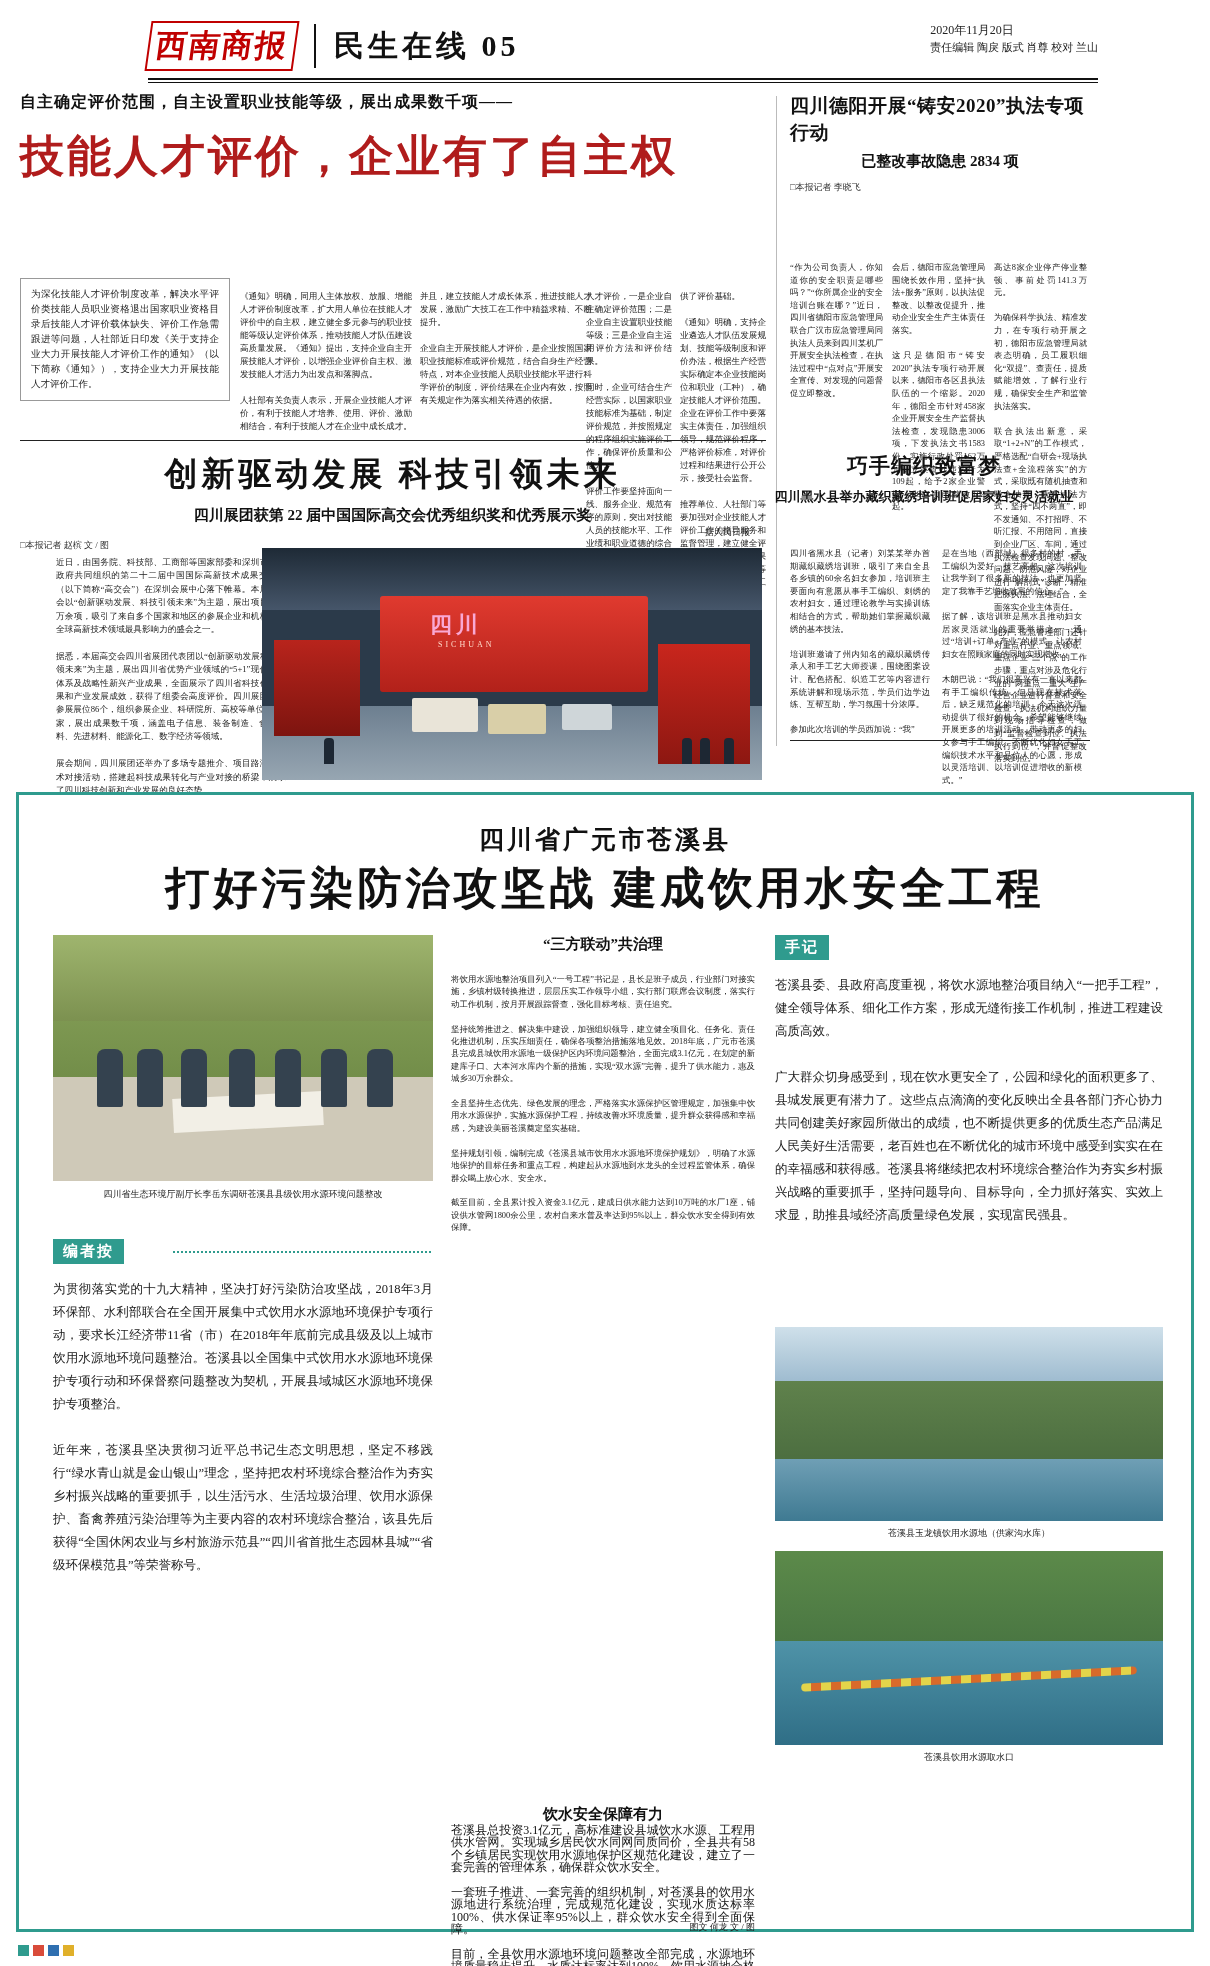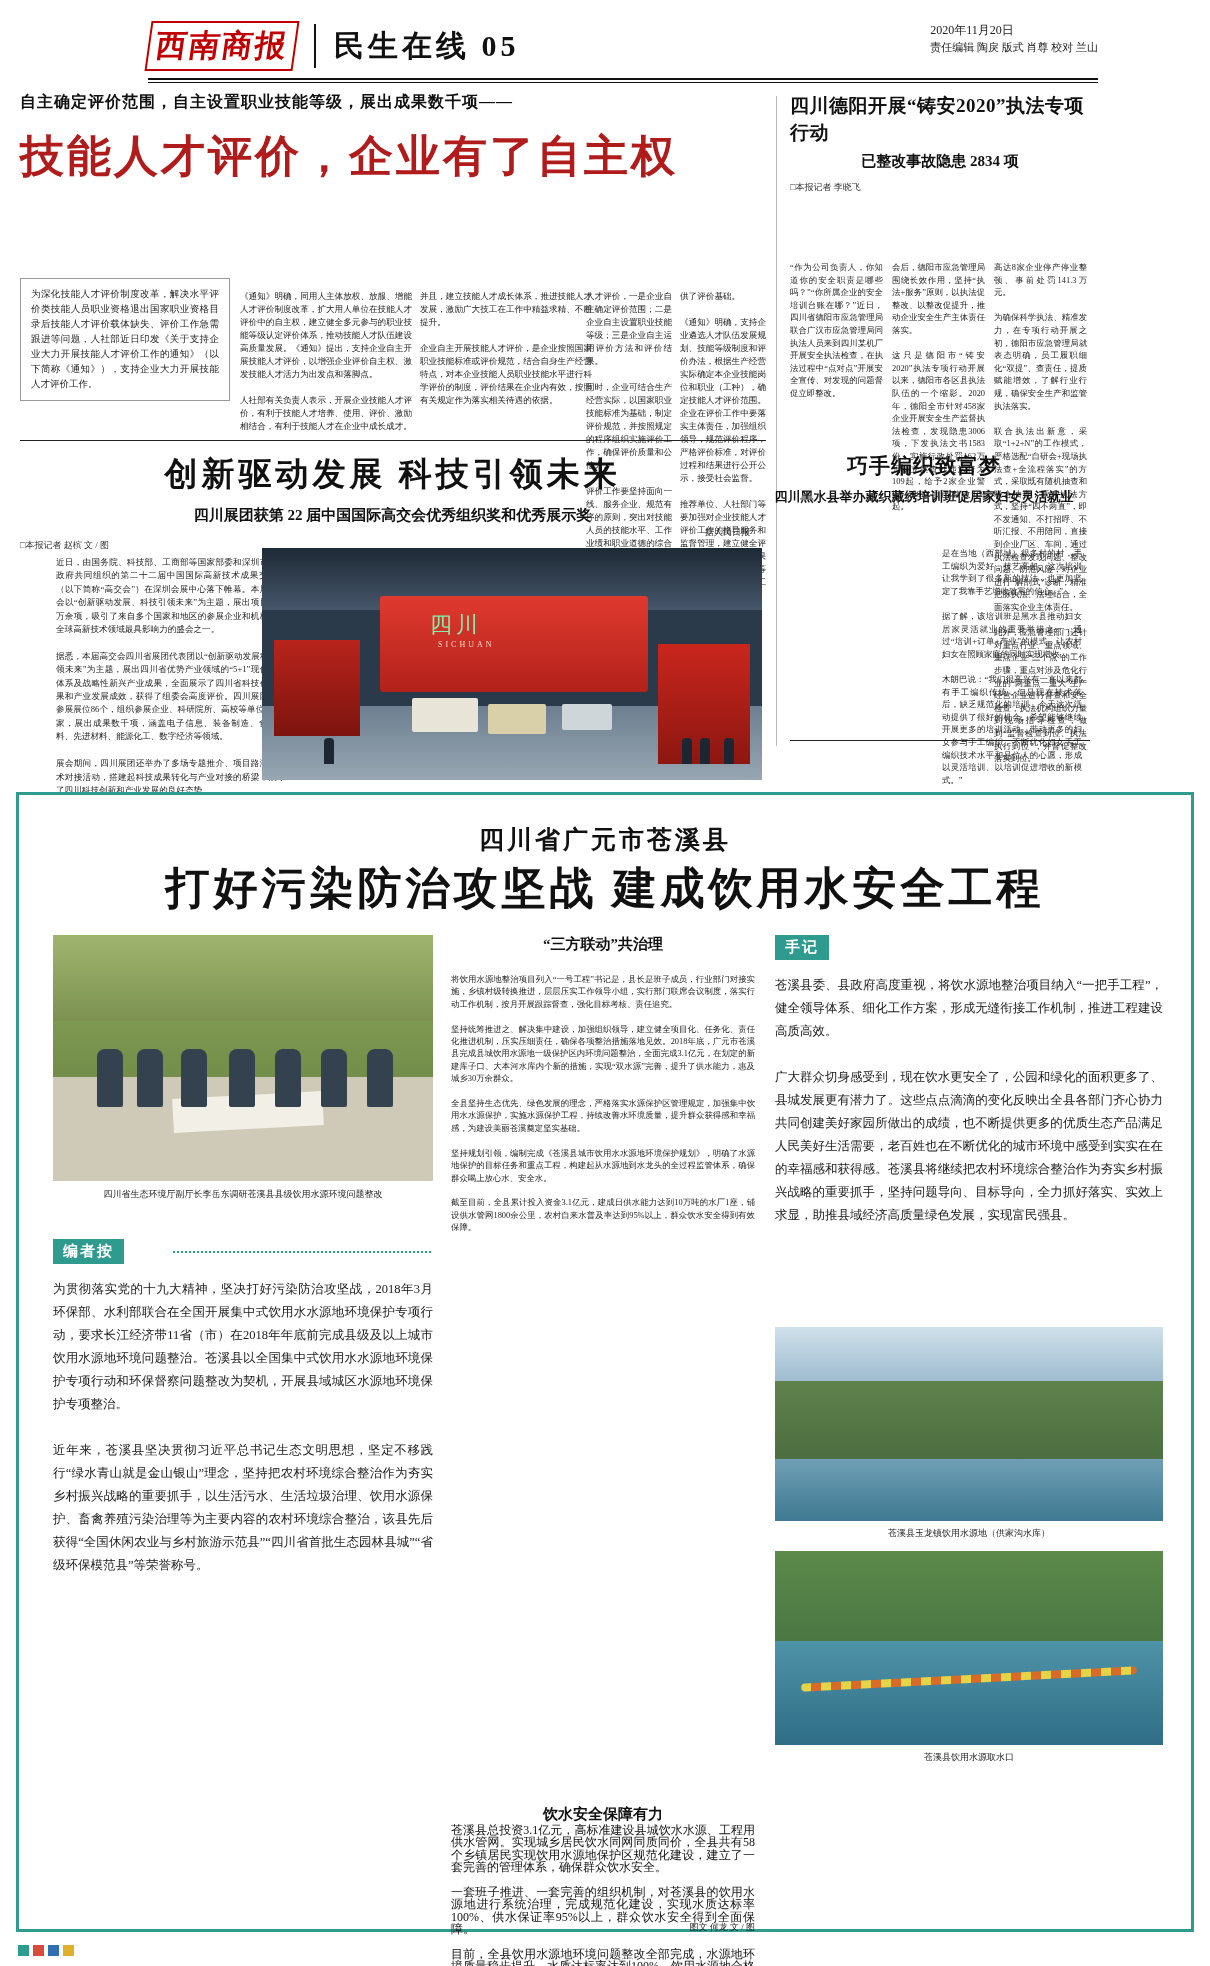--- a/index.html
+++ b/index.html
@@ -43,21 +43,21 @@
   
   .a3{position:absolute;left:20px;top:452px;width:745px;}
   .a3 .h1{font-size:33px;font-weight:bold;text-align:center;letter-spacing:4px;color:#111;}
   .a3 .h2{font-size:15px;font-weight:bold;text-align:center;margin-top:9px;color:#111;}
   .a3 .byline{font-size:9px;margin-top:14px;color:#333;}
   .a3-text{position:absolute;left:20px;top:556px;width:230px;font-size:8.6px;line-height:13.4px;text-align:justify;color:#222;}
   .photo{position:absolute;left:262px;top:548px;width:500px;height:232px;overflow:hidden;background:#2b3a4a;}
   .photo .floor{position:absolute;left:0;bottom:0;width:100%;height:74px;background:linear-gradient(#6d7f90,#97a6b2);}
   .photo .ceil{position:absolute;left:0;top:0;width:100%;height:62px;background:linear-gradient(#1e2a36,#46566a);}
   .photo .booth{position:absolute;left:118px;top:48px;width:268px;height:96px;background:linear-gradient(#e03a2f,#b2211a);border-radius:3px;}
-  .photo .boothtxt{position:absolute;left:168px;top:62px;color:#86efac;font-size:22px;font-weight:normal;letter-spacing:4px;}
+  .photo .boothtxt{position:absolute;left:168px;top:62px;color:#f9a8d4;font-size:22px;font-weight:bold;letter-spacing:4px;}
   .photo .sub{position:absolute;left:176px;top:92px;color:#ffd9c9;font-size:8px;letter-spacing:3px;}
   .photo .mach{position:absolute;background:#dfe3e6;border-radius:2px;}
   .photo .m1{left:150px;bottom:48px;width:66px;height:34px;background:#e9e4d8;}
   .photo .m2{left:226px;bottom:46px;width:58px;height:30px;background:#d9cfa8;}
   .photo .m3{left:300px;bottom:50px;width:50px;height:26px;background:#cfd6d9;}
   .photo .red2{position:absolute;left:396px;top:96px;width:92px;height:120px;background:linear-gradient(#c9261d,#8d1711);}
   .photo .red3{position:absolute;left:12px;top:92px;width:86px;height:96px;background:linear-gradient(#b8241c,#7d140f);}
   .photo .ppl{position:absolute;bottom:16px;width:10px;height:26px;background:#1d2733;border-radius:4px 4px 0 0;}
   .a3-right{position:absolute;left:774px;top:452px;width:300px;}
   .a3-right .h1{font-size:21px;font-weight:bold;text-align:center;letter-spacing:1px;color:#111;}
@@ -197,20 +197,25 @@
     <div class="ppl" style="left:438px;"></div>
     <div class="ppl" style="left:462px;"></div>
     <div class="ppl" style="left:62px;"></div>
   </div>
 
   <div class="a3-right">
     <div class="h1">巧手编织致富梦</div>
     <div class="h2">四川黑水县举办藏织藏绣培训班促居家妇女灵活就业</div>
   </div>
   <div class="a3r-cols" style="left:790px;top:548px;height:230px;">
+    <div class="a3r-col" style="left:0;width:140px;white-space:pre-wrap;">四川省黑水县（记者）刘某某举办首期藏织藏绣培训班，吸引了来自全县各乡镇的60余名妇女参加，培训班主要面向有意愿从事手工编织、刺绣的农村妇女，通过理论教学与实操训练相结合的方式，帮助她们掌握藏织藏绣的基本技法。
+
+培训班邀请了州内知名的藏织藏绣传承人和手工艺大师授课，围绕图案设计、配色搭配、织造工艺等内容进行系统讲解和现场示范，学员们边学边练、互帮互助，学习氛围十分浓厚。
+
+参加此次培训的学员西加说：“我”</div>
     <div class="a3r-col" style="left:152px;width:140px;white-space:pre-wrap;">是在当地（西部城）很多村的村，手工编织为爱好，技艺高超。这次培训让我学到了很多新的技法，也更加坚定了我靠手艺增收致富的信心。”
 
 据了解，该培训班是黑水县推动妇女居家灵活就业的重要举措之一，通过“培训+订单+产业”的模式，让农村妇女在照顾家庭的同时实现增收。
 
 木朗巴说：“我们很高兴有一直以来都有手工编织传统，但是现在技术落后，缺乏规范化的培训，今天这次活动提供了很好的机会。希望能够继续开展更多的培训活动，带动更多的妇女参与手工编织，不断优化妇女手工编织技术水平和品位人的心愿，形成以灵活培训、以培训促进增收的新模式。”</div>
   </div>
 
   <div class="special">
     <div class="sp-sub">四川省广元市苍溪县</div>
     <div class="sp-title">打好污染防治攻坚战  建成饮用水安全工程</div>

